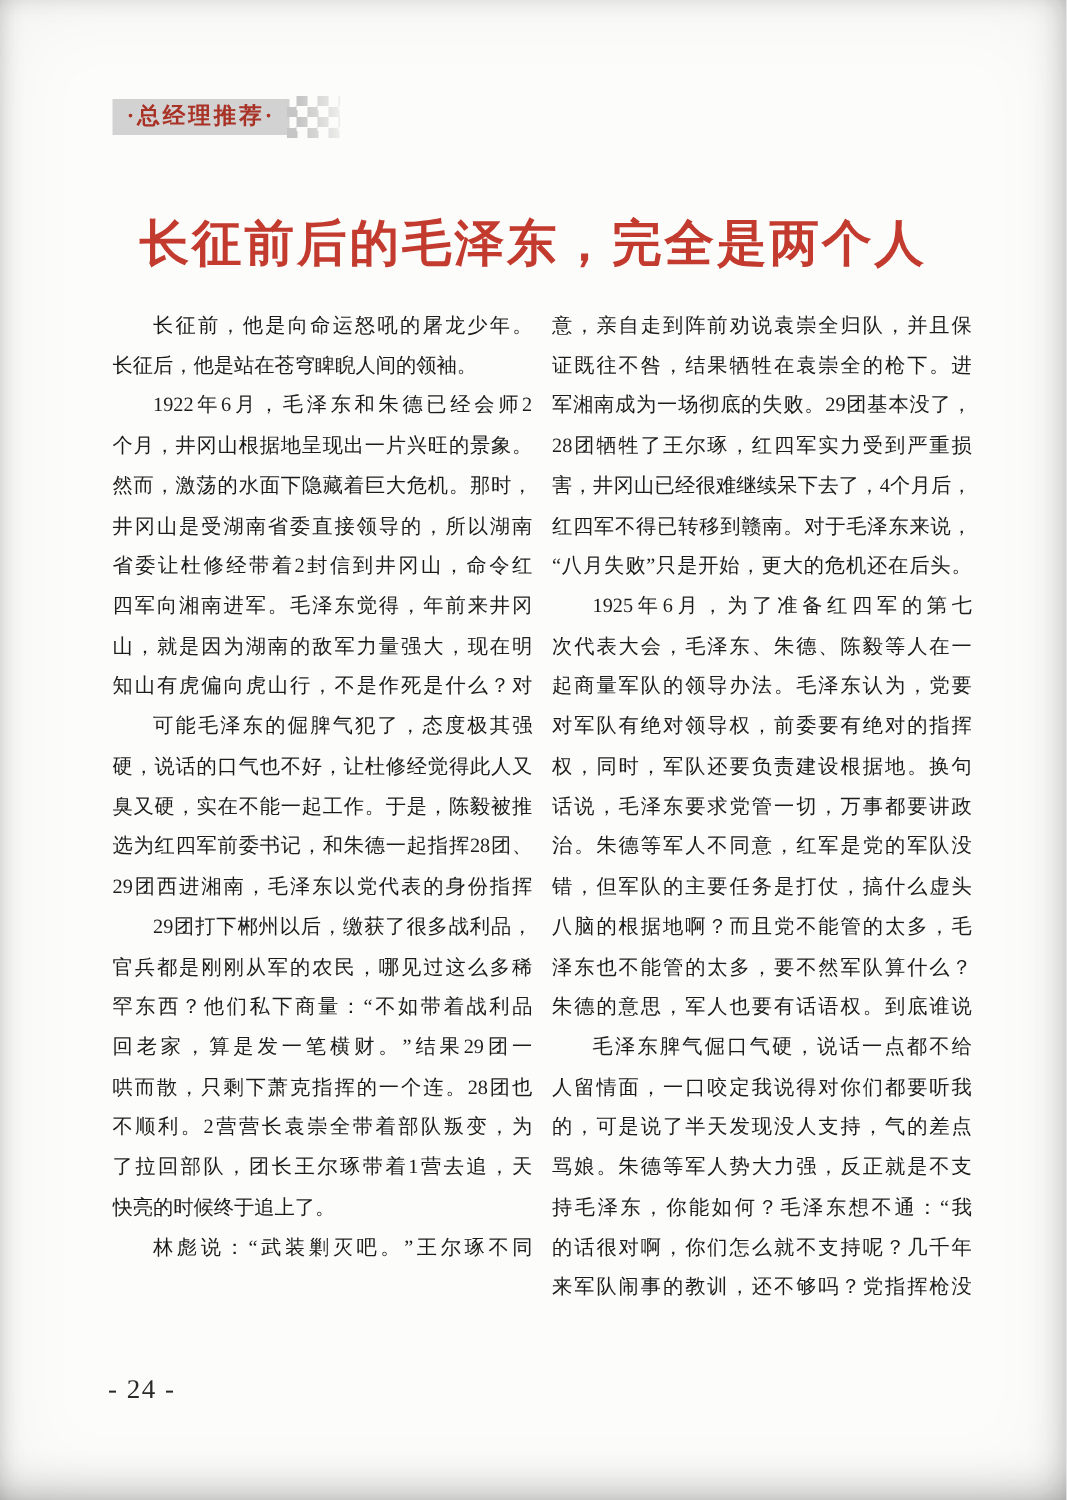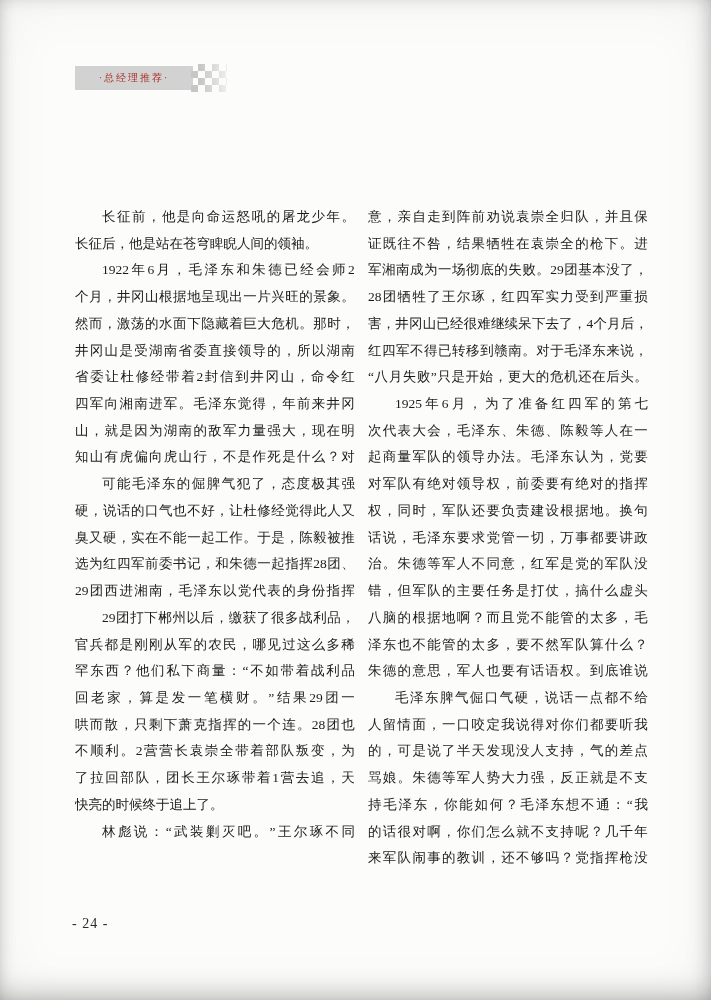--- a/index.html
+++ b/index.html
@@ -17,21 +17,21 @@
       inset 0 0 60px rgba(0,0,0,0.05),
       inset 12px 0 20px -16px rgba(0,0,0,0.22),
       inset -16px 0 26px -18px rgba(0,0,0,0.26),
       inset 0 -20px 30px -18px rgba(0,0,0,0.28),
       inset 0 12px 20px -14px rgba(0,0,0,0.10);
   }
   .badge{
     position:absolute;left:75px;top:66px;width:118px;height:24px;
     background:var(--badge-bg,#d2d2d2);
     color:var(--badge-text,#a93226);
-    font-size:10px;font-weight:normal;letter-spacing:2px;
+    font-size:15px;font-weight:bold;letter-spacing:2px;
     text-align:center;line-height:24px;
   }
   .checker{
     position:absolute;left:191px;top:64px;width:36px;height:28px;
     background:conic-gradient(#c6c6c6 25%, transparent 0 50%, #c6c6c6 0 75%, transparent 0);
     background-size:14px 14px;
     -webkit-mask-image:linear-gradient(90deg,#000 25%,rgba(0,0,0,0.3) 95%);
             mask-image:linear-gradient(90deg,#000 25%,rgba(0,0,0,0.3) 95%);
   }
   .title{
@@ -52,32 +52,33 @@
     height:26.72px;
     overflow:hidden;
     line-height:26.72px;
   }
   .tline.flexj{
     display:flex;justify-content:space-between;align-items:baseline;
   }
   .tline.ind{padding-left:27px;}
   .pagenum{
     position:absolute;left:72px;top:916px;
-    font-size:14px;color:#2a2a2a;letter-spacing:1px;
+    font-size:18px;color:#2a2a2a;letter-spacing:1px;
   }
 </style>
 </head>
 <body>
 
 <div class="page">
 
   <div class="badge">·总经理推荐·</div>
 
   <div class="checker"></div>
 
+  <h1 class="title">长征前后的毛泽东，完全是两个人</h1>
 
   <div class="columns">
     <div class="col" id="col-left">
         <div class="tline flexj ind">
           <span>长</span>
           <span>征</span>
           <span>前</span>
           <span>，</span>
           <span>他</span>
           <span>是</span>

